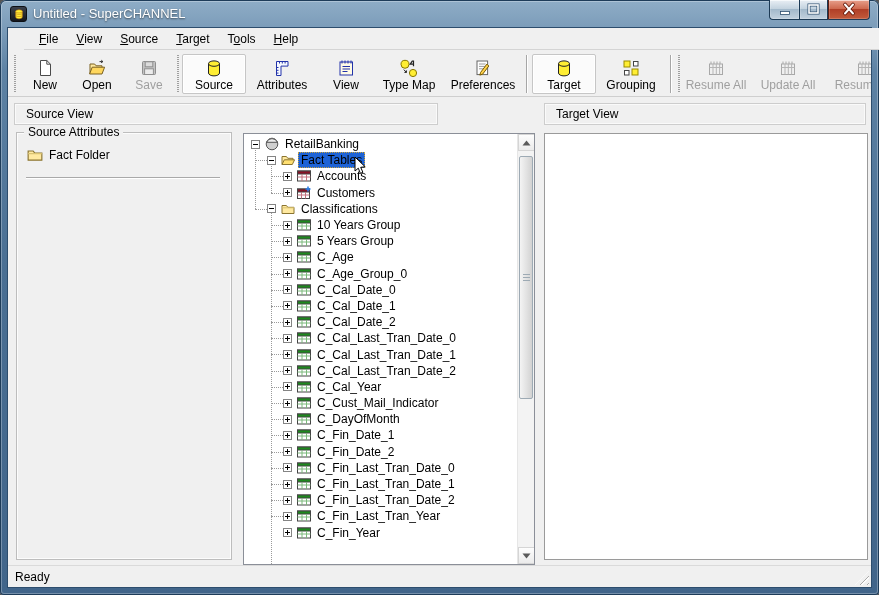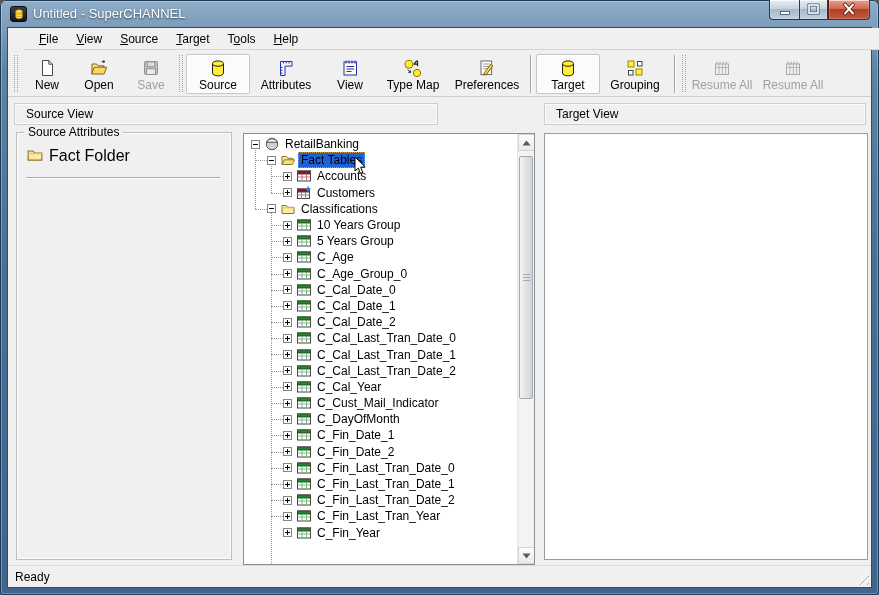--- a/index.html
+++ b/index.html
@@ -45,21 +45,21 @@
   .tb-btn.disabled .tb-label{color:#9f9f9f;}
   
   .content{position:absolute;left:0;top:69px;width:100%;height:468px;background:#f0f0f0;}
   .panel-header{position:absolute;height:22px;background:#f0f0f0;border:1px solid #cdcdcd;
     box-shadow:inset 0 0 0 1px #fafafa;font-size:12px;color:#000;line-height:20px;padding-left:11px;}
   .ph-source{left:6px;top:6px;width:424px;}
   .ph-target{left:536px;top:6px;width:322px;}
   .groupbox{position:absolute;left:8px;top:35px;width:216px;height:428px;
     border:1px solid #bdbdbd;box-shadow:inset 0 0 0 1px #fcfcfc;}
   .groupbox .legend{position:absolute;top:-8px;left:7px;background:#f0f0f0;padding:0 4px;font-size:12px;color:#000;}
-  .src-item{position:absolute;left:10px;top:14px;display:flex;font-size:16px;color:#000;}
+  .src-item{position:absolute;left:10px;top:14px;display:flex;align-items:center;font-size:12px;color:#000;}
   .src-item .ico{margin-right:6px;display:flex;}
   .hsep{position:absolute;left:9px;top:44px;right:11px;height:2px;border-top:1px solid #a9a9a9;border-bottom:1px solid #fff;}
   .tree-box{position:absolute;left:235px;top:36px;width:292px;height:432px;background:#fff;
     border:1px solid #8b8f98;overflow:hidden;}
   .tree-rows{position:absolute;left:0;top:0;right:17px;bottom:0;overflow:hidden;padding-top:2px;}
   .trow{position:relative;height:16.2px;display:flex;align-items:center;white-space:nowrap;}
   .trow .stub{position:absolute;top:8px;height:0;border-top:1px dotted #9a9a9a;}
   .trow.lvl1 .stub{left:11px;width:12px;}
   .trow.lvl2 .stub{left:27px;width:12px;}
   .trow .exp{flex:0 0 auto;margin-right:5px;display:flex;z-index:2;}
@@ -240,20 +240,30 @@
         <div class="tb-btn disabled" style="width: 66px;">
           <span class="tb-ico">
             <svg width="20" height="20" viewBox="0 0 20 20">
               <path d="M5 3.5 v2.5 M8 3.5 v2.5 M11 3.5 v2.5 M14 3.5 v2.5" stroke="#a8a8a8"></path>
               <rect x="3.5" y="6" width="13" height="10.5" fill="#f0f0f0" stroke="#a8a8a8"></rect>
               <path d="M3.5 9.5 h13 M7 6 v10.5 M10.3 6 v10.5 M13.6 6 v10.5" stroke="#b5b5b5"></path>
             </svg>
           </span>
           <span class="tb-label">Resume All</span>
         </div>
+        <div class="tb-btn disabled" style="width: 78px;">
+          <span class="tb-ico">
+            <svg width="20" height="20" viewBox="0 0 20 20">
+              <path d="M5 3.5 v2.5 M8 3.5 v2.5 M11 3.5 v2.5 M14 3.5 v2.5" stroke="#a8a8a8"></path>
+              <rect x="3.5" y="6" width="13" height="10.5" fill="#f0f0f0" stroke="#a8a8a8"></rect>
+              <path d="M3.5 9.5 h13 M7 6 v10.5 M10.3 6 v10.5 M13.6 6 v10.5" stroke="#b5b5b5"></path>
+            </svg>
+          </span>
+          <span class="tb-label">Update All</span>
+        </div>
         <div class="tb-btn disabled" style="width: 76px;">
           <span class="tb-ico">
             <svg width="20" height="20" viewBox="0 0 20 20">
               <path d="M5 3.5 v2.5 M8 3.5 v2.5 M11 3.5 v2.5 M14 3.5 v2.5" stroke="#a8a8a8"></path>
               <rect x="3.5" y="6" width="13" height="10.5" fill="#f0f0f0" stroke="#a8a8a8"></rect>
               <path d="M3.5 9.5 h13 M7 6 v10.5 M10.3 6 v10.5 M13.6 6 v10.5" stroke="#b5b5b5"></path>
             </svg>
           </span>
           <span class="tb-label">Resume All</span>
         </div>

